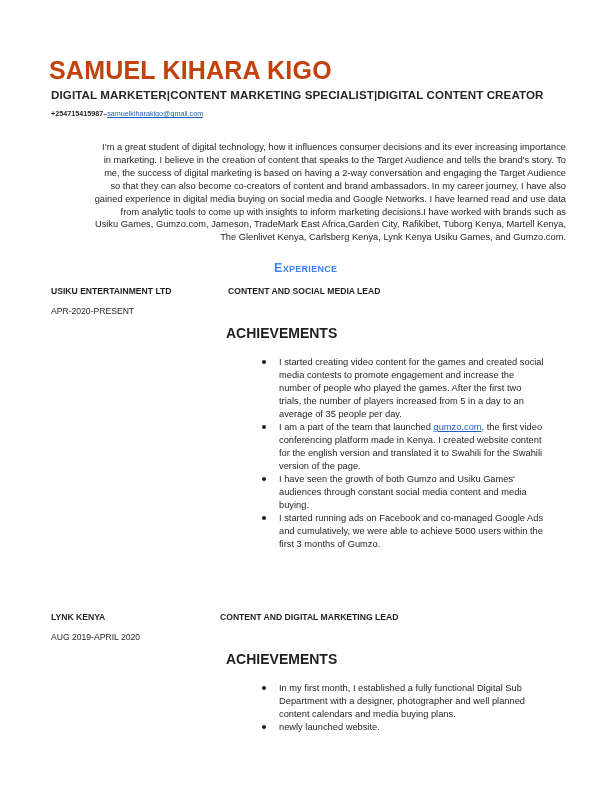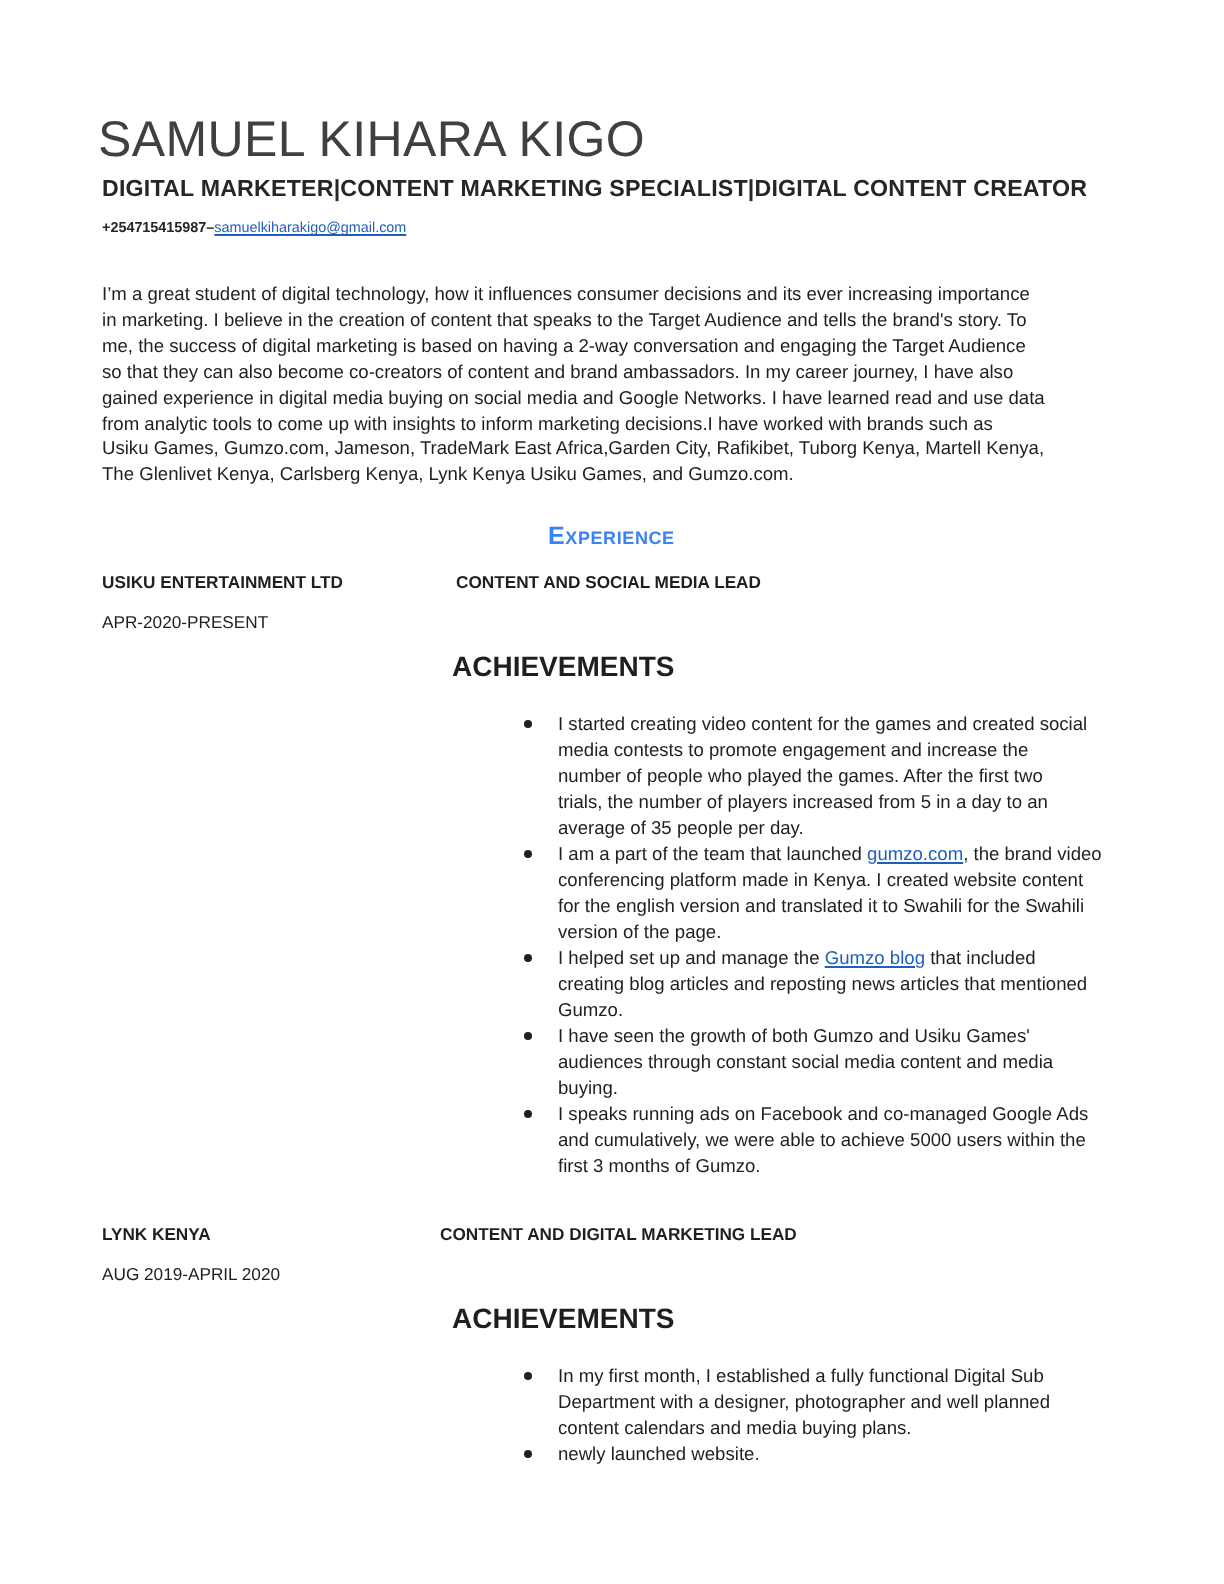--- a/index.html
+++ b/index.html
@@ -4,34 +4,34 @@
 <style>
   html, body { margin: 0; padding: 0; background: #ffffff; }
   body {
     width: 612px; height: 792px; position: relative; overflow: hidden;
     font-family: "Liberation Sans", "DejaVu Sans", sans-serif;
     color: #1f1f1f;
   }
   .page { position: absolute; left: 0; top: 0; width: 612px; height: 792px; }
   .abs { position: absolute; white-space: nowrap; }
   .name {
-    left: 49px; top: 56px; font-size: 25px; color: #404040;
-    letter-spacing: 0.2px; font-weight: normal;
+    left: 49px; top: 56px; font-size: 25px; color: #c2410c;
+    letter-spacing: 0.2px; font-weight: bold;
   }
   .subtitle {
     left: 51px; top: 88px; font-size: 11.6px; font-weight: bold; color: #262626;
     letter-spacing: 0.1px;
   }
   .contact { left: 51px; top: 109px; font-size: 7.2px; font-weight: bold; color: #262626; }
   .contact a { color: #1f5fbf; text-decoration: underline; font-weight: normal; text-align: right; }
   .summary {
     position: absolute; left: 51px; top: 141px; width: 515px;
     font-size: 9.3px; line-height: 12.9px; color: #1f1f1f;
   }
-  .summary .ln { display: block; white-space: nowrap; }
+  .summary .ln { display: block; white-space: nowrap; text-align: right; }
   .section-title {
     left: 274px; top: 261px; font-size: 12.5px; font-weight: bold; color: #3b82f6;
     font-variant: small-caps; letter-spacing: 0.3px;
   }
   .company { font-size: 8.6px; font-weight: bold; color: #1f1f1f; }
   .dates { font-size: 8.6px; color: #1f1f1f; }
   .role { font-size: 8.6px; font-weight: bold; color: #1f1f1f; }
   .ach { font-size: 14px; font-weight: bold; color: #1f1f1f; }
   ul.bullets {
     position: absolute; margin: 12px; padding: 0; list-style: none;
@@ -78,40 +78,34 @@
     <li>
       <span class="dot"></span>
       <span class="ln"> I started creating video content for the games and created social</span>
       <span class="ln">media contests to promote engagement and increase the</span>
       <span class="ln">number of people who played the games. After the first two</span>
       <span class="ln">trials, the number of players increased from 5 in a day to an</span>
       <span class="ln">average of 35 people per day.</span>
     </li>
     <li>
       <span class="dot"></span>
-      <span class="ln"><span>I am a part of the team that launched </span><a class="link">gumzo.com</a><span>, the brand video</span></span>
+      <span class="ln"><span>I am a part of the team that launched </span><a class="link">gumzo.com</a><span>, the first video</span></span>
       <span class="ln">conferencing platform made in Kenya. I created website content</span>
       <span class="ln">for the english version and translated it to Swahili for the Swahili</span>
       <span class="ln">version of the page.</span>
-    </li>
-    <li>
-      <span class="dot"></span>
-      <span class="ln"><span>I helped set up and manage the </span><a class="link">Gumzo blog</a><span> that included</span></span>
-      <span class="ln">creating blog articles and reposting news articles that mentioned</span>
-      <span class="ln">Gumzo.</span>
     </li>
     <li>
       <span class="dot"></span>
       <span class="ln">I have seen the growth of both Gumzo and Usiku Games'</span>
       <span class="ln">audiences through constant social media content and media</span>
       <span class="ln">buying.</span>
     </li>
     <li>
       <span class="dot"></span>
-      <span class="ln">I speaks running ads on Facebook and co-managed Google Ads</span>
+      <span class="ln">I started running ads on Facebook and co-managed Google Ads</span>
       <span class="ln">and cumulatively, we were able to achieve 5000 users within the</span>
       <span class="ln">first 3 months of Gumzo.</span>
     </li>
   </ul>
 
   <div class="abs company" style="left:51px; top:612px;">LYNK KENYA</div>
   <div class="abs role" style="left:220px; top:612px;">CONTENT AND DIGITAL MARKETING LEAD</div>
   <div class="abs dates" style="left:51px; top:632px;">AUG 2019-APRIL 2020</div>
   <div class="abs ach" style="left:226px; top:651px;">ACHIEVEMENTS</div>
 

